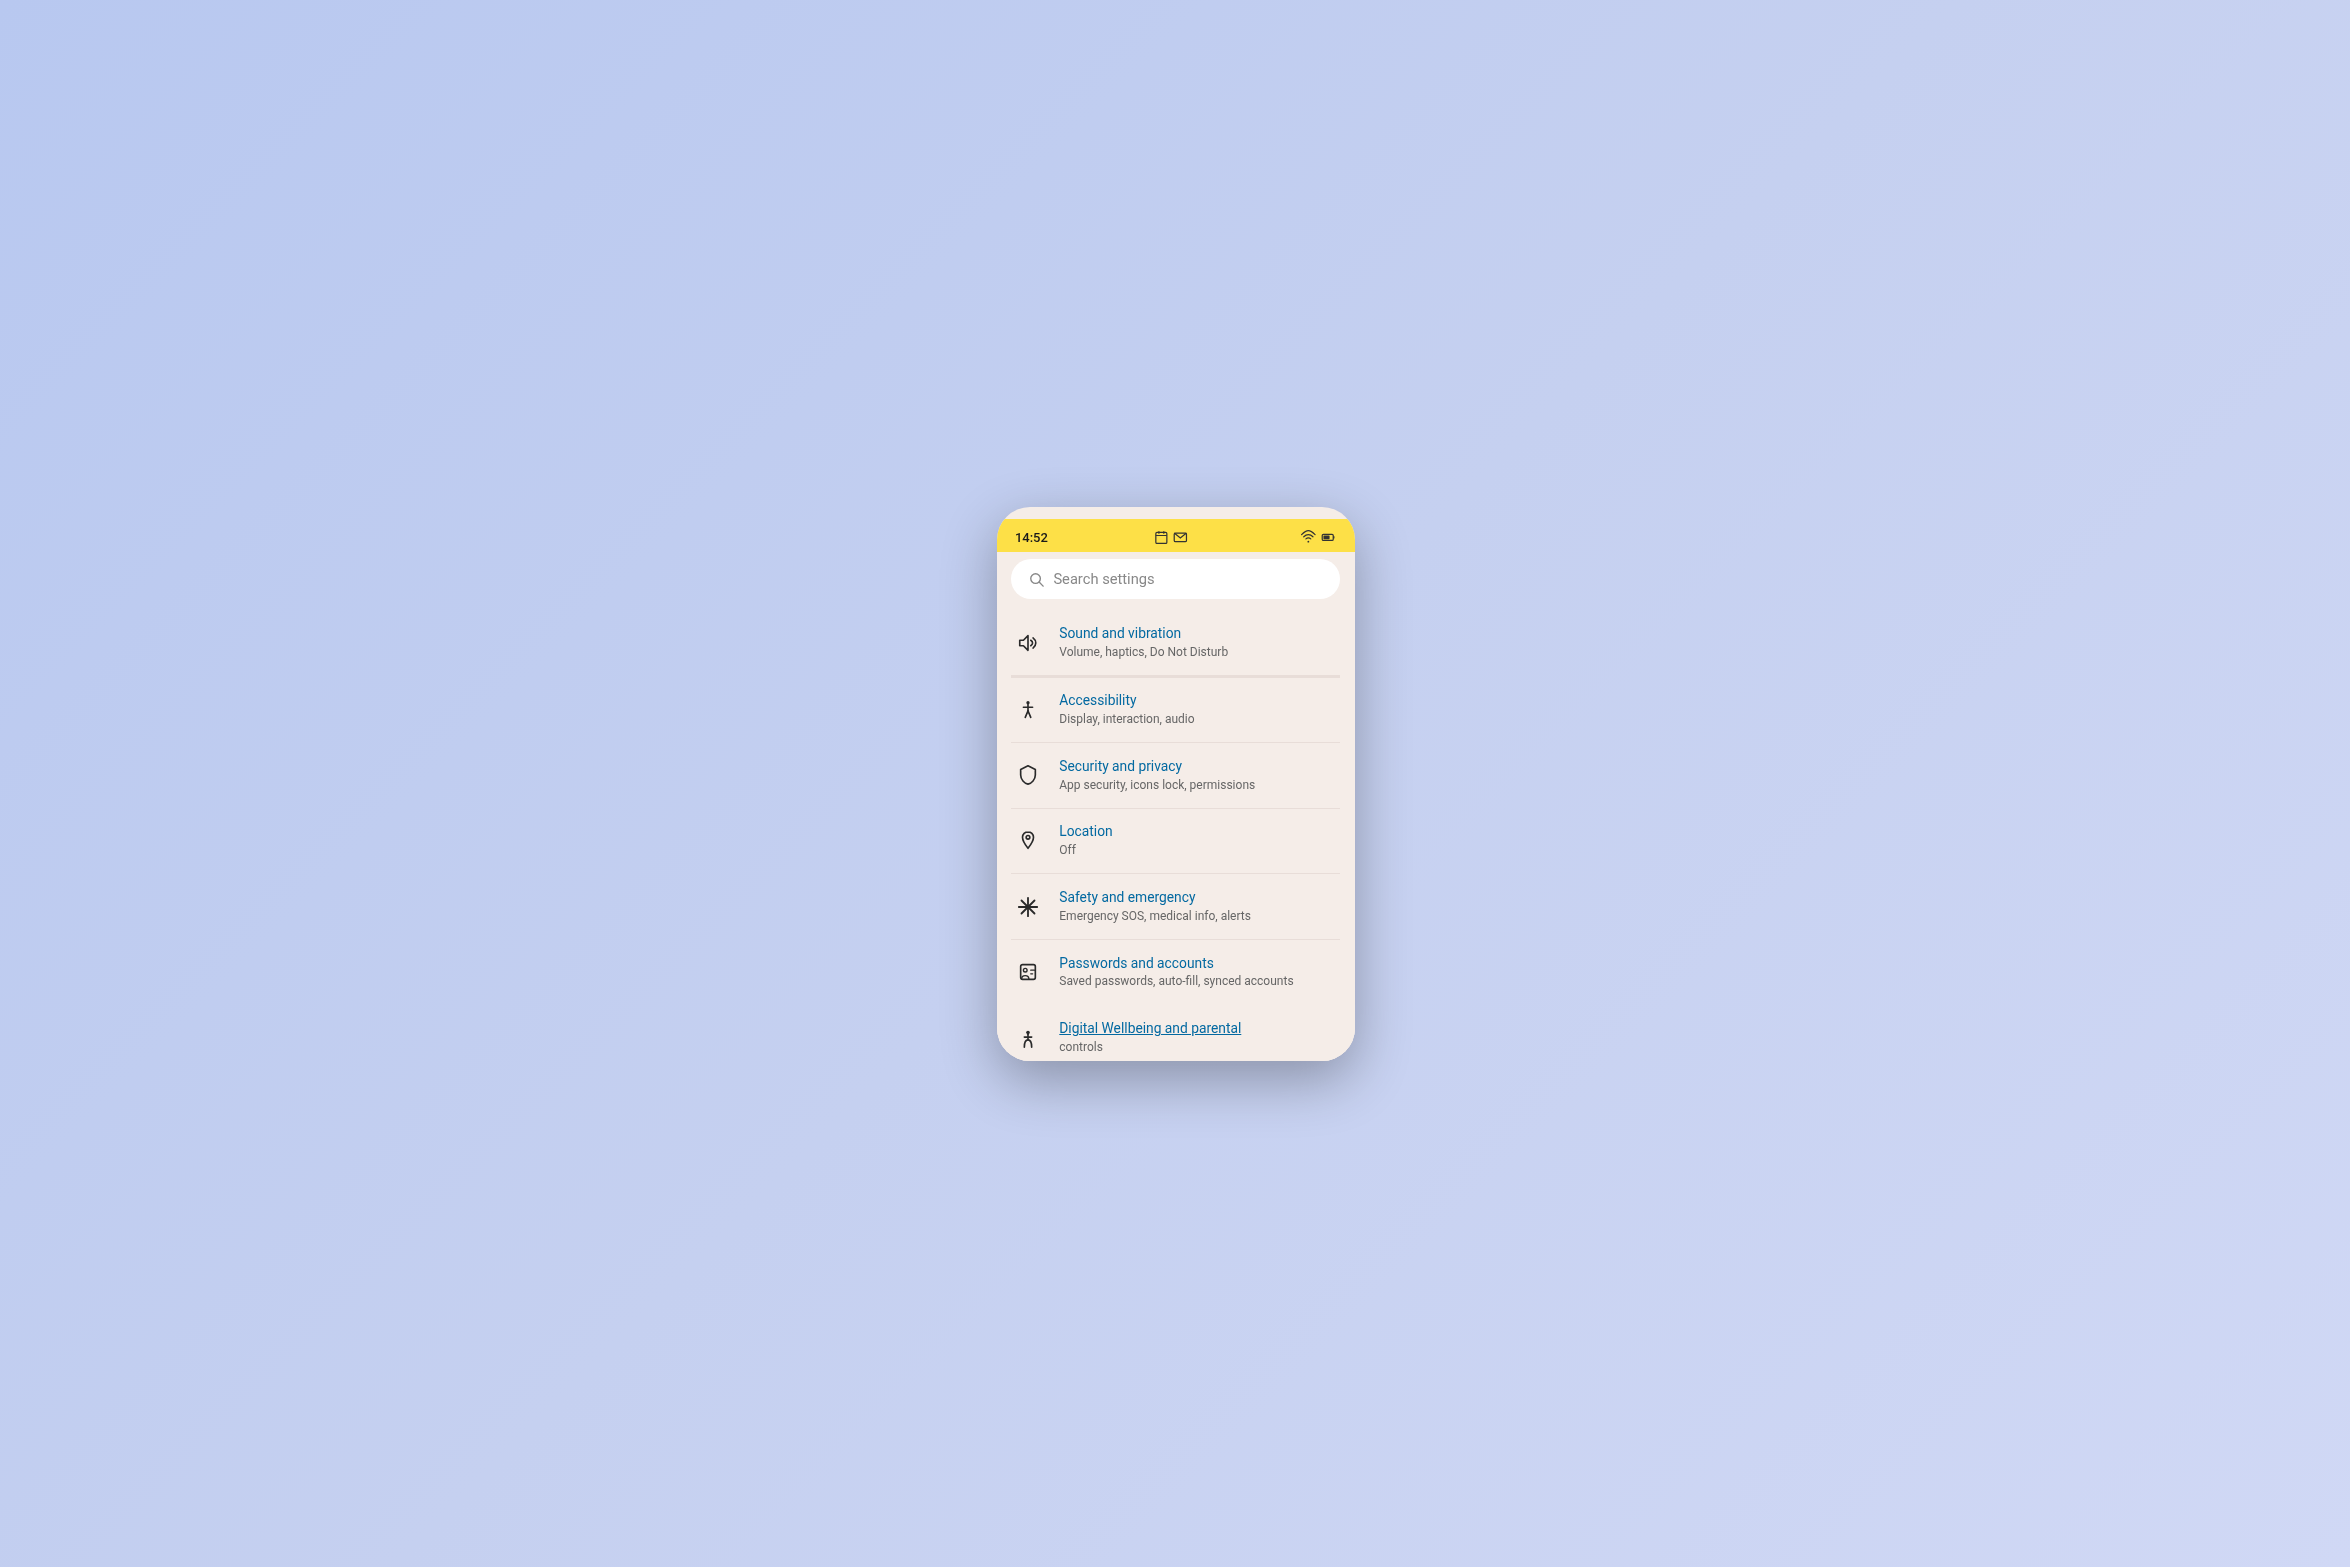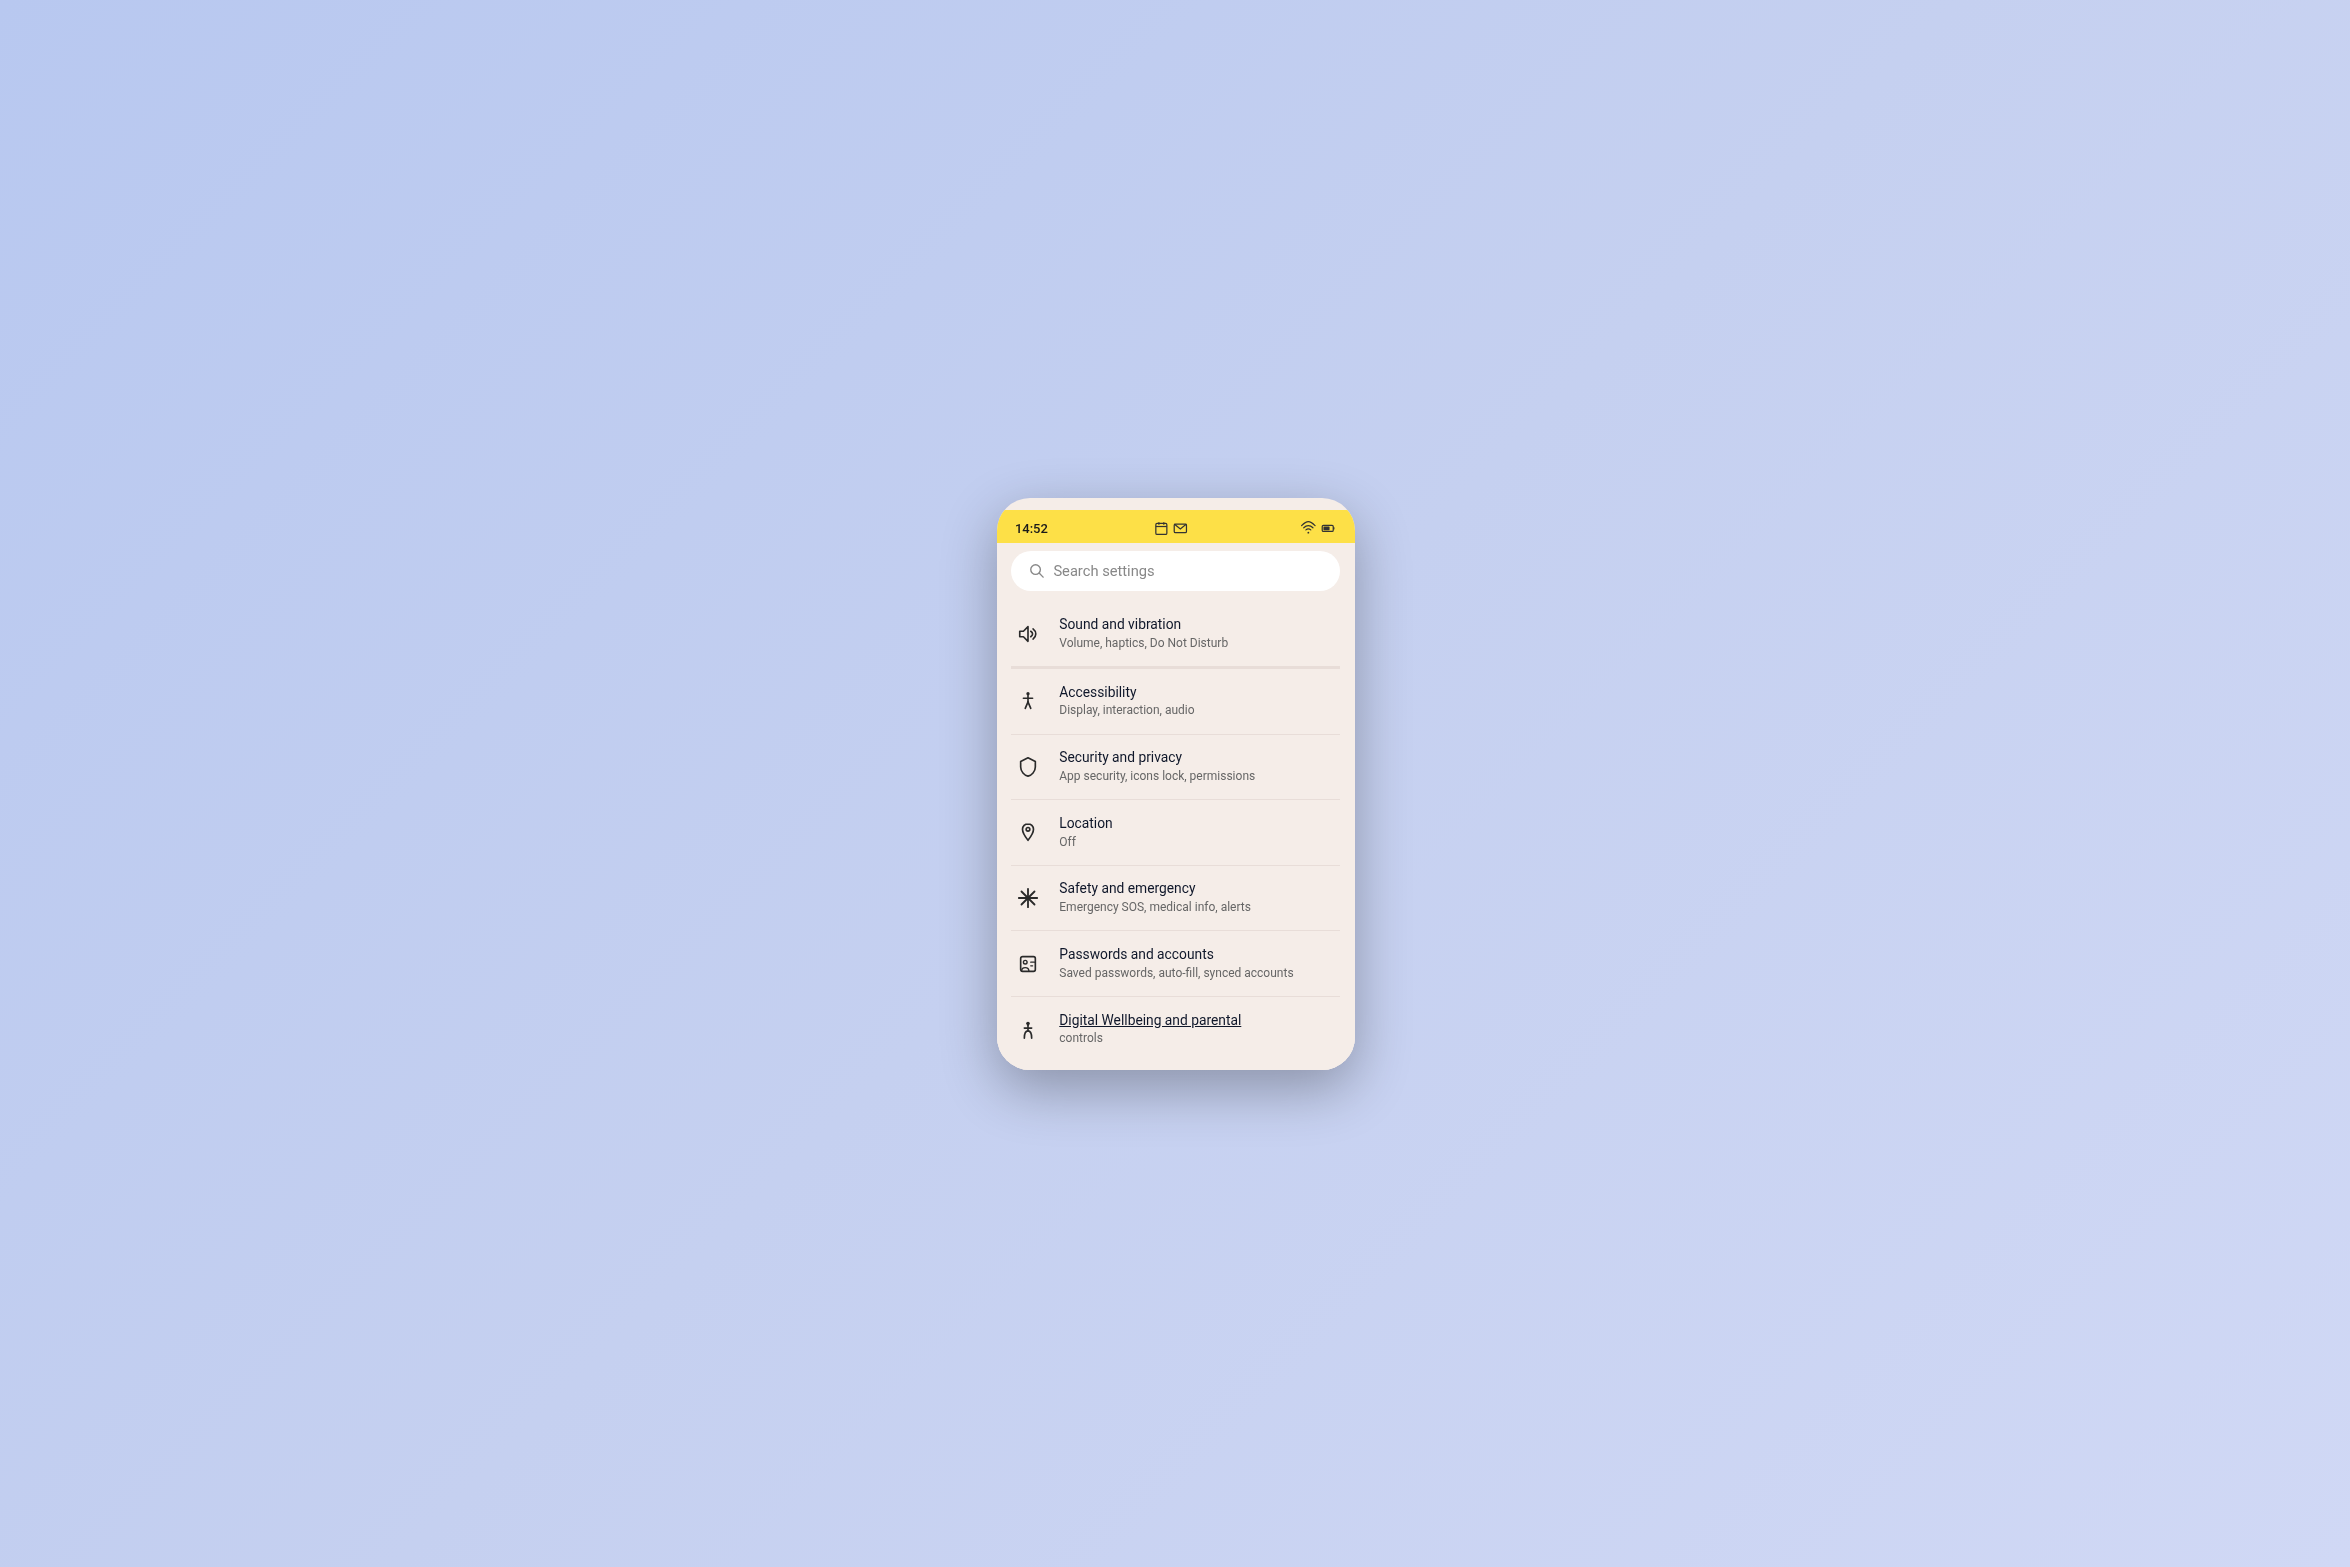--- a/index.html
+++ b/index.html
@@ -105,21 +105,21 @@
       color: #2a2a2a;
     }
 
     .item-text {
       flex: 1;
     }
 
     .item-title {
       font-size: 13.8px;
       font-weight: 400;
-      color: #0f172a;
+      color: #0369a1;
       line-height: 1.3;
     }
 
     .item-subtitle {
       font-size: 12px;
       color: #666;
       margin-top: 1.8px;
       line-height: 1.3;
     }
 
@@ -281,21 +281,21 @@
         </svg>
       </div>
       <div class="item-text">
         <div class="item-title">Passwords and accounts</div>
         <div class="item-subtitle">Saved passwords, auto-fill, synced accounts</div>
       </div>
     </div>
 
     <div class="divider"></div>
 
-    <div class="settings-item" style="padding-bottom: 23px;">
+    <div class="settings-item" style="padding-bottom: 6px;">
       <div class="item-icon">
         <svg width="22" height="22" viewBox="0 0 24 24" fill="none">
           <circle cx="12" cy="6" r="2" fill="#2a2a2a"></circle>
           <path d="M8 22 C8 16 10 14 12 14 C14 14 16 16 16 22" stroke="#2a2a2a" stroke-width="1.8" fill="none" stroke-linecap="round"></path>
           <line x1="12" y1="8" x2="12" y2="14" stroke="#2a2a2a" stroke-width="1.8" stroke-linecap="round"></line>
           <line x1="8" y1="11" x2="16" y2="11" stroke="#2a2a2a" stroke-width="1.8" stroke-linecap="round"></line>
         </svg>
       </div>
       <div class="item-text">
         <div class="item-title" style="text-decoration: underline;">Digital Wellbeing and parental</div>

